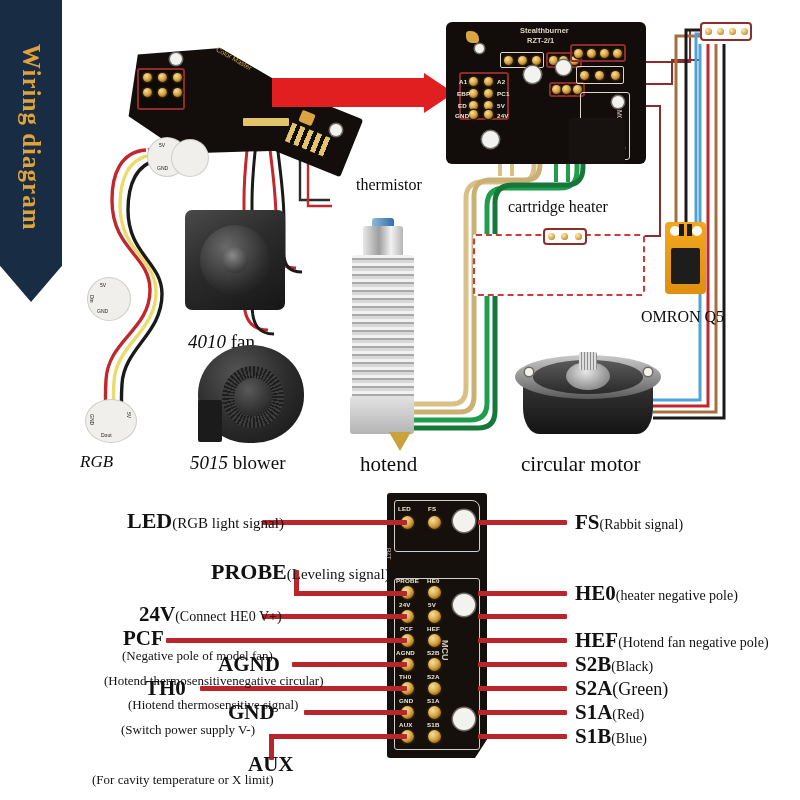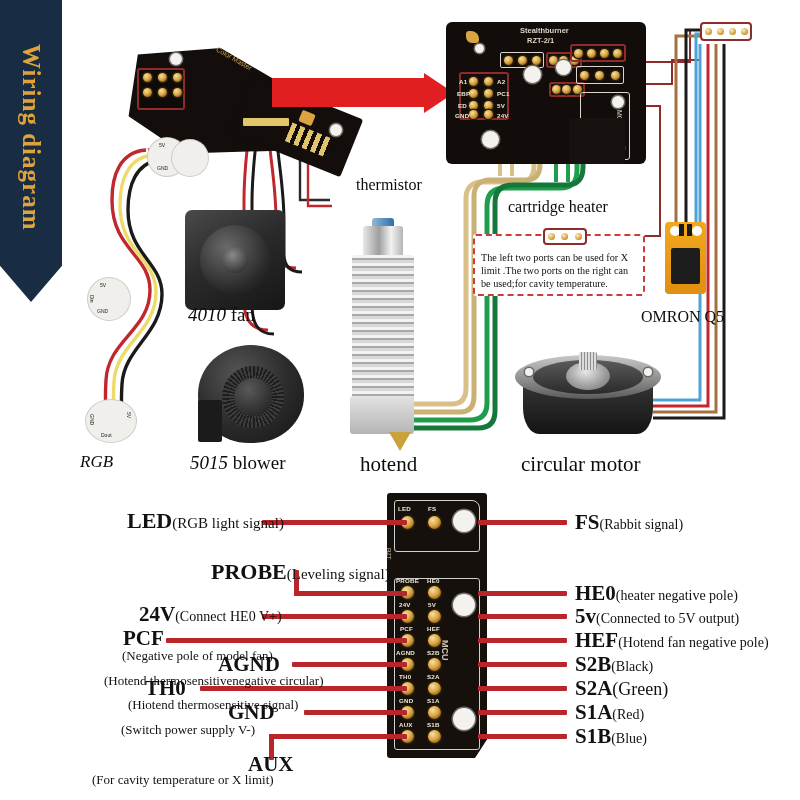--- a/index.html
+++ b/index.html
@@ -485,21 +485,20 @@
       <i></i>
       <i></i>
   </div>
 
   <div id="callout"></div>
   <div id="callout-conn">
       <i></i>
       <i></i>
       <i></i>
     </div>
-  <div id="callout-text">The left two ports can be used for X limit .The two ports on the right can be used;for cavity temperature.</div>
 
   <div class="rgbmod" style="left:148px;top:138px;width:38px;height:38px">
     <span class="t" style="left:11px;top:4px">5V</span>
     <span class="t" style="left:9px;top:27px">GND</span>
   </div>
   <div class="rgbmod" style="left:172px;top:140px;width:36px;height:36px"></div>
   <div class="rgbmod" style="left:88px;top:278px;width:42px;height:42px">
     <span class="t" style="left:12px;top:4px">5V</span>
     <span class="t" style="left:1px;top:17px;writing-mode:vertical-rl">Din</span>
     <span class="t" style="left:9px;top:30px">GND</span>
@@ -507,21 +506,21 @@
   <div class="rgbmod" style="left:86px;top:400px;width:50px;height:42px">
     <span class="t" style="left:3px;top:14px;writing-mode:vertical-rl">GND</span>
     <span class="t" style="left:40px;top:12px;writing-mode:vertical-rl">5V</span>
     <span class="t" style="left:15px;top:32px">Dout</span>
   </div>
   <div class="comp-label italic" style="left:80px;top:452px;font-size:17px">RGB</div>
 
   <div class="fan-sq" style="left:185px;top:210px;width:100px;height:100px"></div>
   <div class="fan-hub" style="left:200px;top:225px;width:70px;height:70px"></div>
   <div class="fan-hub" style="left:222px;top:247px;width:26px;height:26px;background:radial-gradient(circle at 40% 32%,#8a8a8a,#1c1c1c)"></div>
-  <div class="comp-label" style="left:188px;top:304px;font-size:19px">
+  <div class="comp-label" style="left:188px;top:331px;font-size:19px">
     <span class="italic">4010</span><span> fan</span>
   </div>
 
   <div class="blower" style="left:198px;top:345px;width:106px;height:98px"></div>
   <div style="position:absolute;left:222px;top:366px;width:62px;height:62px;border-radius:50%;background:repeating-conic-gradient(#1e1e1e 0 4deg,#3d3d3d 4deg 8deg)"></div>
   <div style="position:absolute;left:234px;top:378px;width:38px;height:38px;border-radius:50%;background:radial-gradient(circle at 38% 30%,#595959,#1a1a1a)"></div>
   <div style="position:absolute;left:198px;top:400px;width:24px;height:42px;background:#1b1b1b;border-radius:2px"></div>
   <div class="comp-label" style="left:190px;top:452px;font-size:19px">
     <span class="italic">5015</span><span> blower</span>
   </div>
@@ -645,23 +644,20 @@
     <span style="font-size:21px;font-weight:bold">AUX</span>
   </div>
   <div class="lbl" style="left:575px;top:510px">
     <span style="font-size:21px;font-weight:bold">FS</span><span style="font-size:14px">(Rabbit signal)</span>
   </div>
 
   <div class="lbl" style="left:92px;top:772px;font-size:13px">(For cavity temperature or X limit)</div>
   <div class="lbl" style="left:575px;top:581px">
     <span style="font-size:21px;font-weight:bold">HE0</span><span style="font-size:14px">(heater negative pole)</span>
   </div>
-  <div class="lbl" style="left:575px;top:604px">
-    <span style="font-size:21px;font-weight:bold">5v</span><span style="font-size:14px">(Connected to 5V output)</span>
-  </div>
   <div class="lbl" style="left:575px;top:628px">
     <span style="font-size:21px;font-weight:bold">HEF</span><span style="font-size:14px">(Hotend fan negative pole)</span>
   </div>
   <div class="lbl" style="left:575px;top:652px">
     <span style="font-size:21px;font-weight:bold">S2B</span><span style="font-size:14px">(Black)</span>
   </div>
   <div class="lbl" style="left:575px;top:676px">
     <span style="font-size:21px;font-weight:bold">S2A</span><span style="font-size:18px">(Green)</span>
   </div>
   <div class="lbl" style="left:575px;top:700px">

